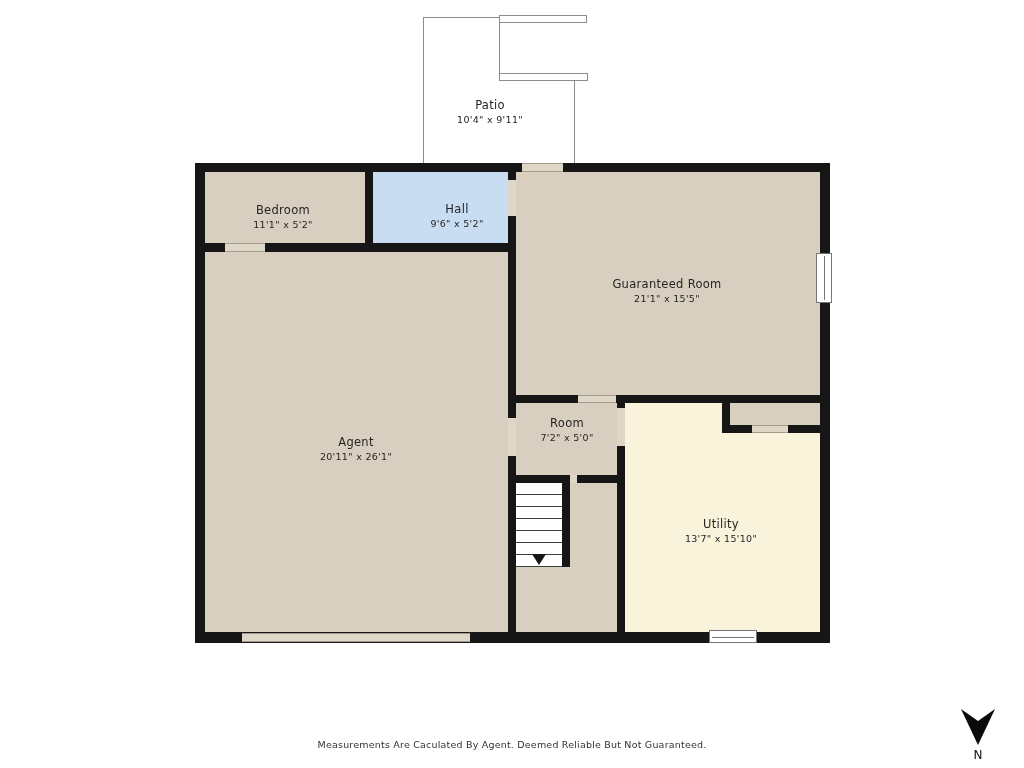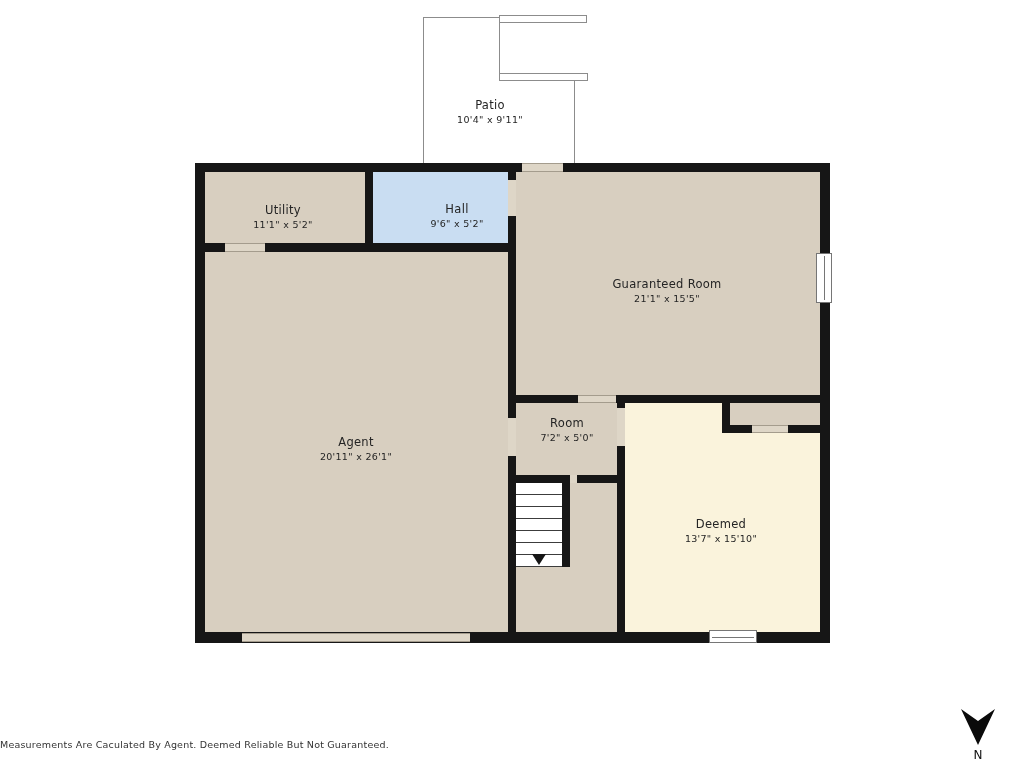--- a/index.html
+++ b/index.html
@@ -17,21 +17,21 @@
   .window{position:absolute;background:#ffffff;border:1px solid #767676;box-sizing:border-box;}
   .window .pane-v{position:absolute;left:50%;top:2px;bottom:2px;width:1px;background:#767676;}
   .window .pane-h{position:absolute;top:50%;left:2px;right:2px;height:1px;background:#767676;}
   .stairs{position:absolute;background:#ffffff;
           background-image:repeating-linear-gradient(to bottom,#ffffff 0px,#ffffff 11px,#3c3c3c 11px,#3c3c3c 12px);}
   .stair-arrow{position:absolute;width:0;height:0;border-left:7px solid transparent;
                border-right:7px solid transparent;border-top:11px solid #161616;}
   .room-label{position:absolute;transform:translateX(-50%);text-align:center;color:#242424;white-space:nowrap;}
   .rname{font-size:11.5px;letter-spacing:.3px;}
   .rdims{font-size:9.5px;letter-spacing:.3px;margin-top:2px;}
-  .footer-note{position:absolute;left:0;top:739px;width:1024px;text-align:left;
+  .footer-note{position:absolute;left:0;top:739px;width:1024px;text-align:center;
                font-size:9.5px;color:#333333;letter-spacing:.2px;}
   .north{position:absolute;left:956px;top:706px;width:44px;height:58px;text-align:center;}
   .north-label{font-size:12px;color:#111111;margin-top:-2px;}
 </style>
 </head>
 <body>
 
 <div id="canvas">
 
   <div class="pline" style="left:423px;top:17px;width:1px;height:146px"></div>
@@ -79,41 +79,41 @@
   </div>
 
   <div class="stairs" style="left:516px;top:483px;width:46px;height:84px"></div>
   <div class="stair-arrow" style="left:532px;top:554px"></div>
 
   <div class="room-label" style="left:490px;top:98px">
     <div class="rname">Patio</div>
     <div class="rdims">10'4" x 9'11"</div>
   </div>
   <div class="room-label" style="left:283px;top:203px">
-    <div class="rname">Utility</div>
+    <div class="rname">Bedroom</div>
     <div class="rdims">11'1" x 5'2"</div>
   </div>
   <div class="room-label" style="left:457px;top:202px">
     <div class="rname">Hall</div>
     <div class="rdims">9'6" x 5'2"</div>
   </div>
   <div class="room-label" style="left:667px;top:277px">
     <div class="rname">Guaranteed Room</div>
     <div class="rdims">21'1" x 15'5"</div>
   </div>
   <div class="room-label" style="left:356px;top:435px">
     <div class="rname">Agent</div>
     <div class="rdims">20'11" x 26'1"</div>
   </div>
   <div class="room-label" style="left:567px;top:416px">
     <div class="rname">Room</div>
     <div class="rdims">7'2" x 5'0"</div>
   </div>
   <div class="room-label" style="left:721px;top:517px">
-    <div class="rname">Deemed</div>
+    <div class="rname">Utility</div>
     <div class="rdims">13'7" x 15'10"</div>
   </div>
 
   <div class="footer-note">Measurements Are Caculated By Agent. Deemed Reliable But Not Guaranteed.</div>
 
   <div class="north">
     <svg width="44" height="40" viewBox="0 0 44 40">
       <polygon points="5,3 22,15 39,3 22,39" fill="#0a0a0a"></polygon>
     </svg>
     <div class="north-label">N</div>

